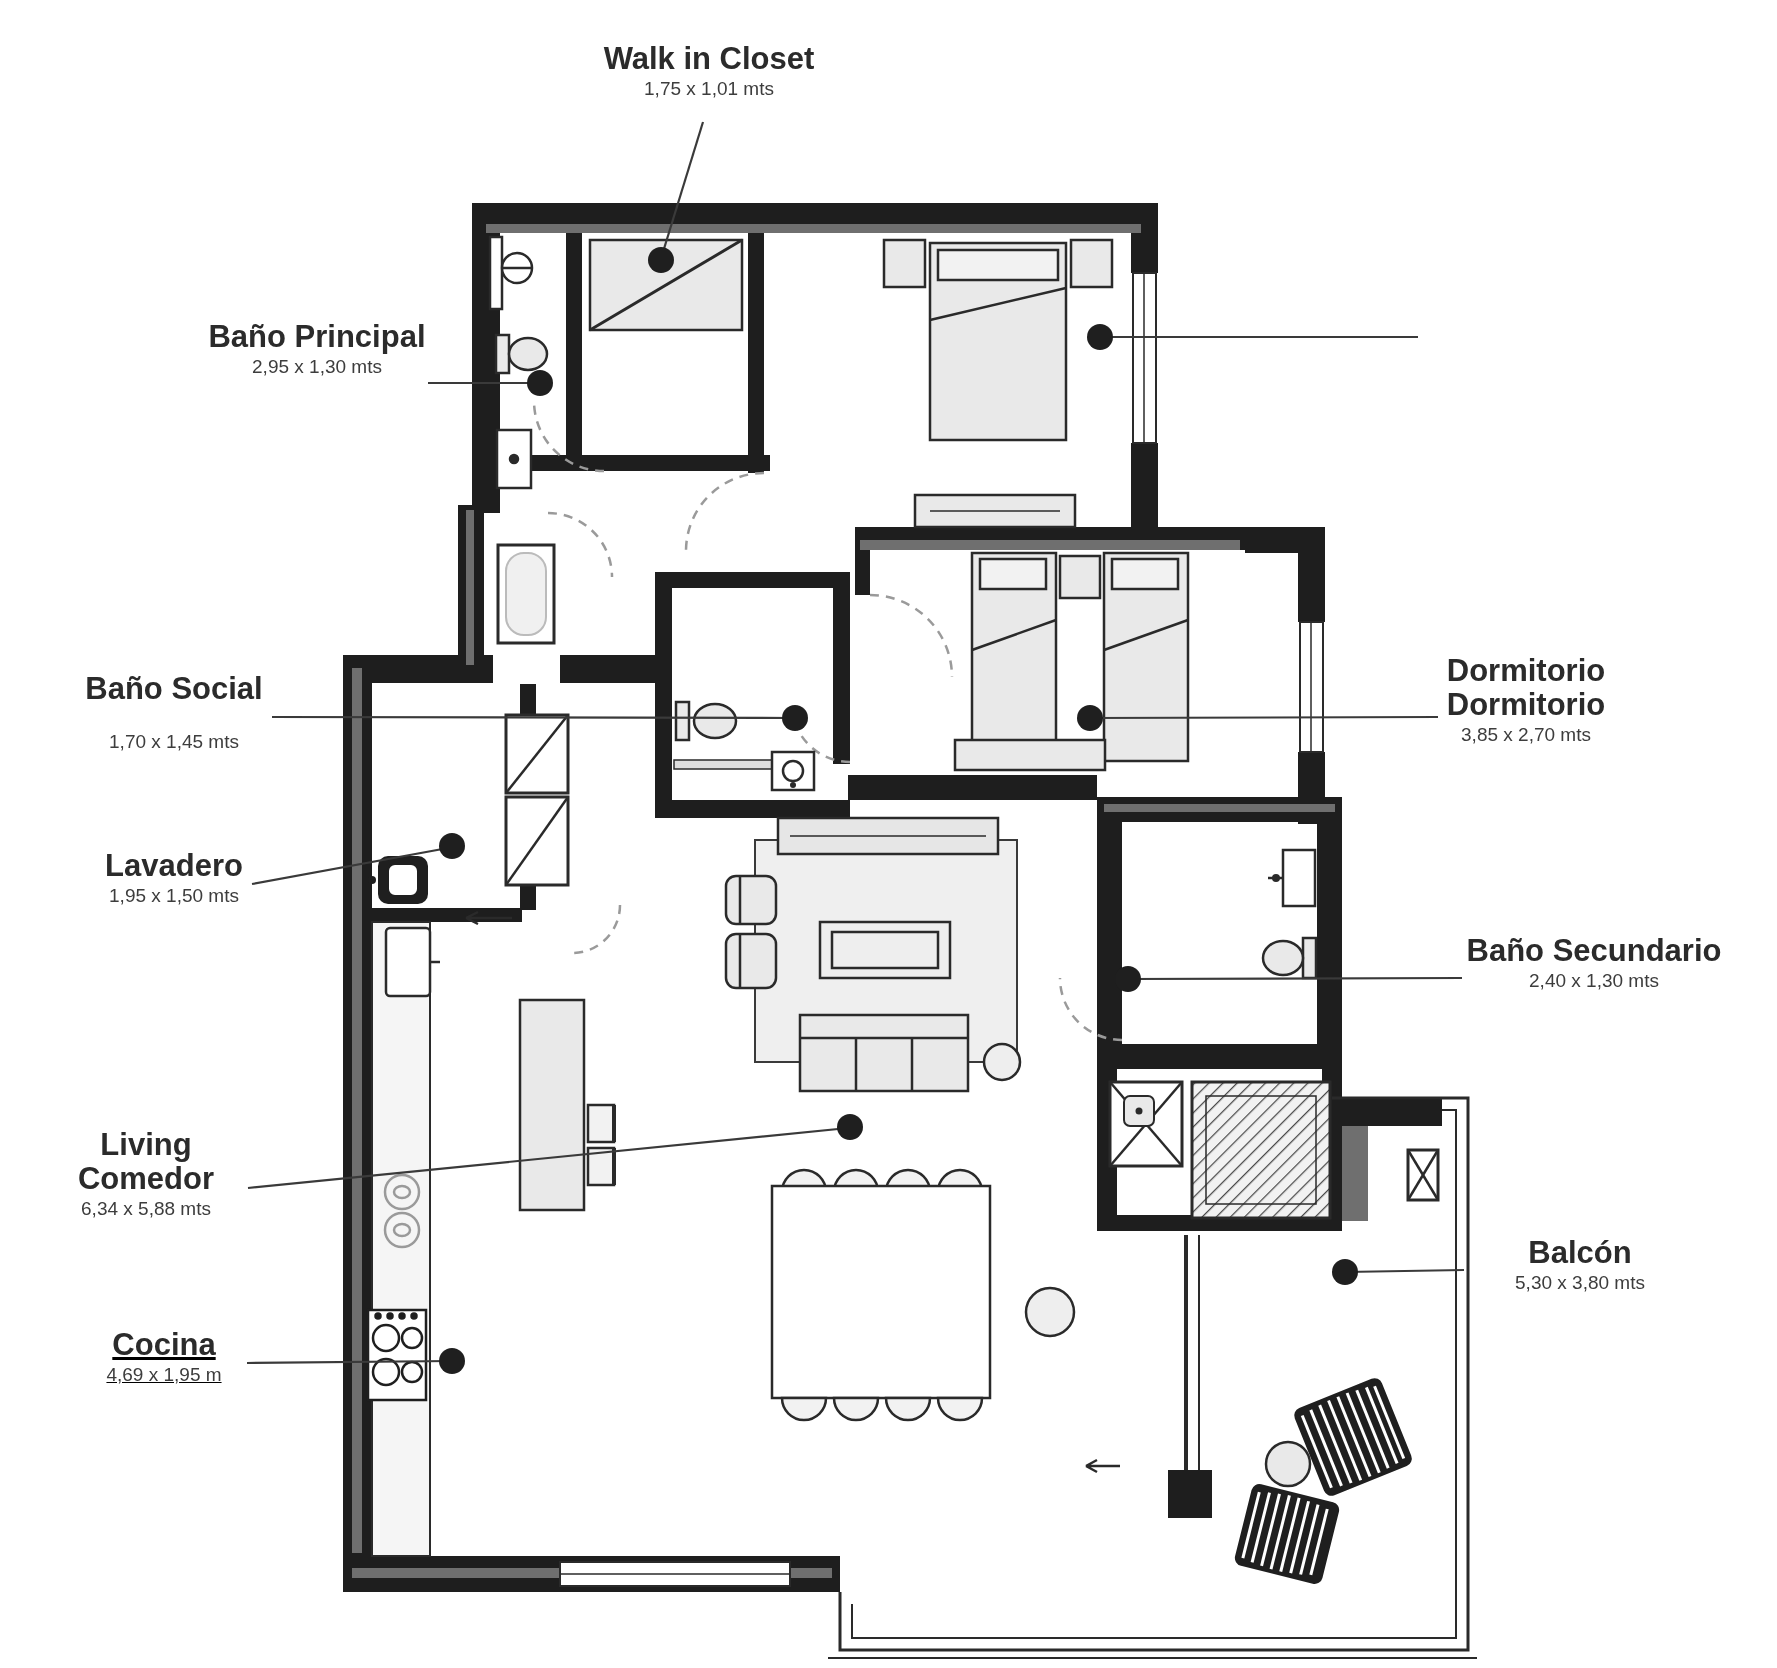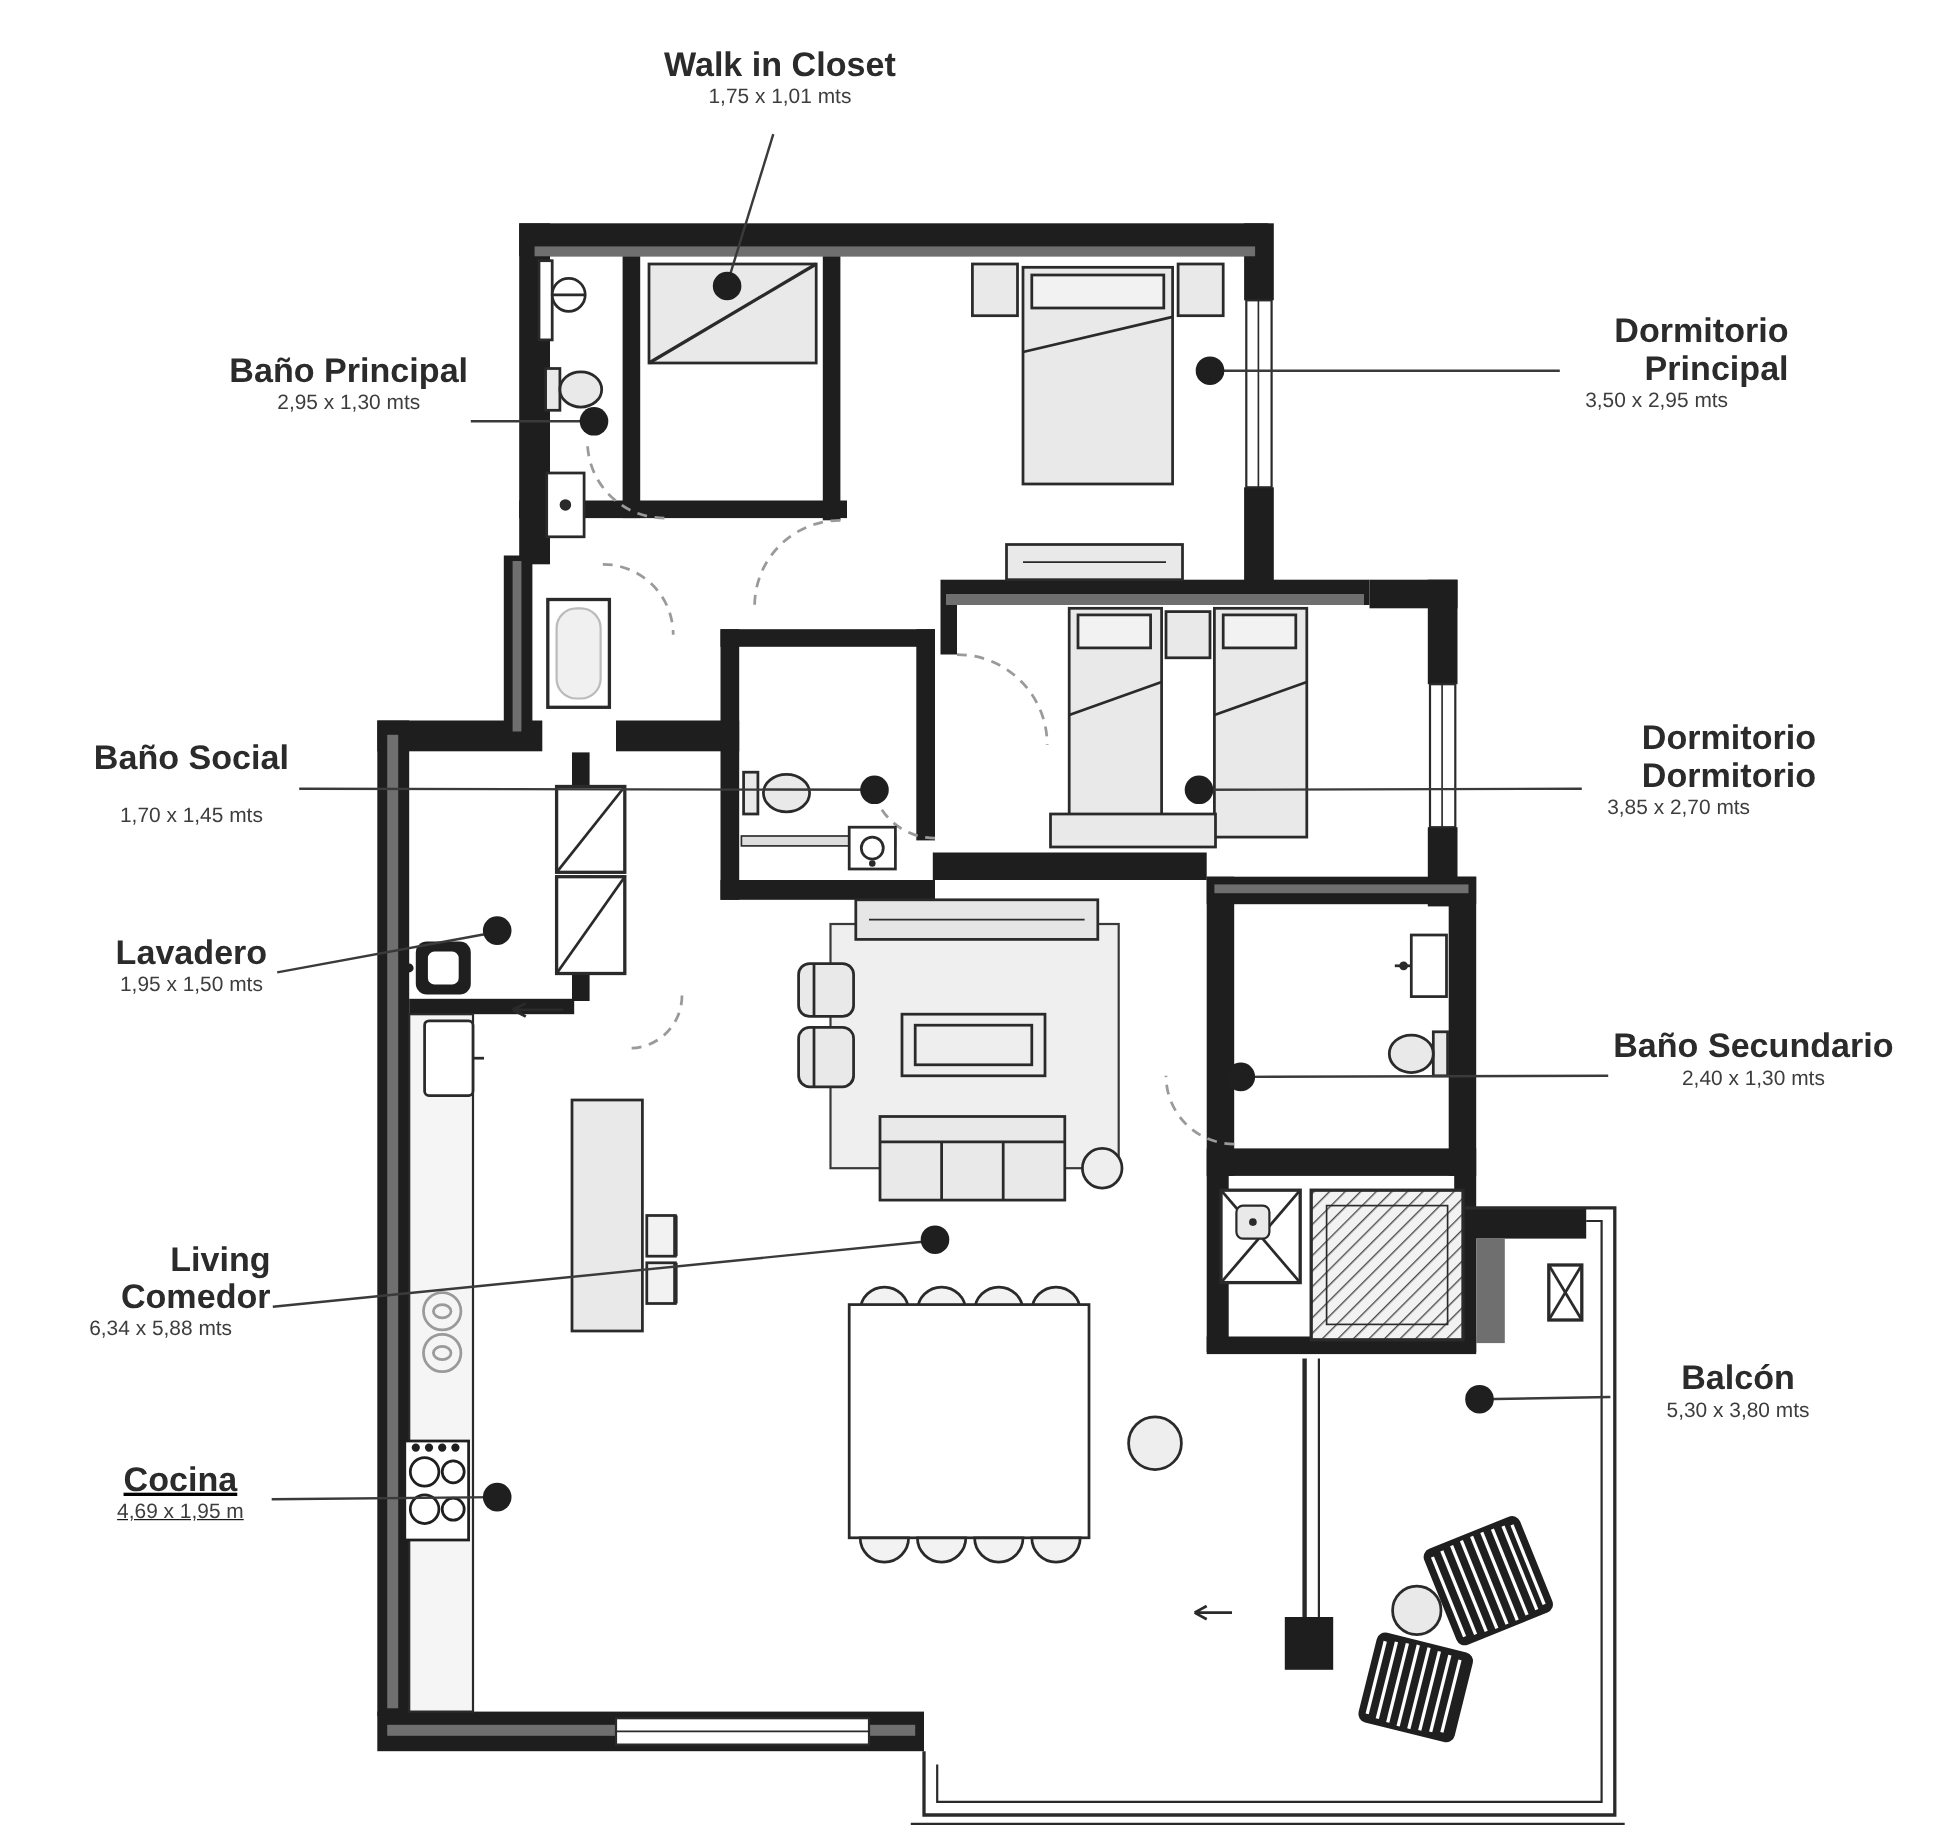--- a/index.html
+++ b/index.html
@@ -1,20 +1,20 @@
 <!DOCTYPE html>
 <html><head>
 <meta charset="utf-8">
 <style>
   html,body{margin:0;padding:0;background:#ffffff;}
   body{font-family:"Liberation Sans","DejaVu Sans",sans-serif;}
   #stage{position:relative;width:1777px;height:1668px;background:#ffffff;overflow:hidden;}
   #plan-svg{position:absolute;left:0;top:0;width:1777px;height:1668px;}
   .room-label{position:absolute;display:flex;flex-direction:column;align-items:center;text-align:center;}
-  .room-label .label-title{font-size:31px;font-weight:700;color:#2b2b2b;line-height:1.1;text-align:right;}
+  .room-label .label-title{font-size:31px;font-weight:700;color:#2b2b2b;line-height:1.1;}
   .room-label .label-dims{font-size:19px;font-weight:400;color:#3d3d3d;line-height:1.15;white-space:nowrap;margin-top:2px;}
   
   #lbl-wic{left:549px;top:42px;width:320px;}
   #lbl-dorm-principal{left:1386px;top:284px;width:240px;}
   #lbl-bano-principal{left:187px;top:320px;width:260px;}
   #lbl-bano-social{left:54px;top:672px;width:240px;gap:23px;}
   #lbl-dorm-secundario{left:1401px;top:654px;width:250px;}
   #lbl-lavadero{left:54px;top:849px;width:240px;}
   #lbl-bano-secundario{left:1424px;top:934px;width:340px;}
   #lbl-living{left:46px;top:1128px;width:200px;}
@@ -332,24 +332,20 @@
       <circle cx="1345" cy="1272" r="13"></circle>
       <circle cx="452" cy="1361" r="13"></circle>
     </g>
   </svg>
 
   <div class="room-label" id="lbl-wic">
     <div class="label-title">Walk in Closet</div>
     <div class="label-dims">1,75 x 1,01 mts</div>
   </div>
 
-  <div class="room-label" id="lbl-dorm-principal">
-    <div class="label-title">Dormitorio Principal</div>
-    <div class="label-dims">3,50 x 2,95 mts</div>
-  </div>
 
   <div class="room-label" id="lbl-bano-principal">
     <div class="label-title">Baño Principal</div>
     <div class="label-dims">2,95 x 1,30 mts</div>
   </div>
 
   <div class="room-label" id="lbl-bano-social">
     <div class="label-title">Baño Social</div>
     <div class="label-dims">1,70 x 1,45 mts</div>
   </div>

